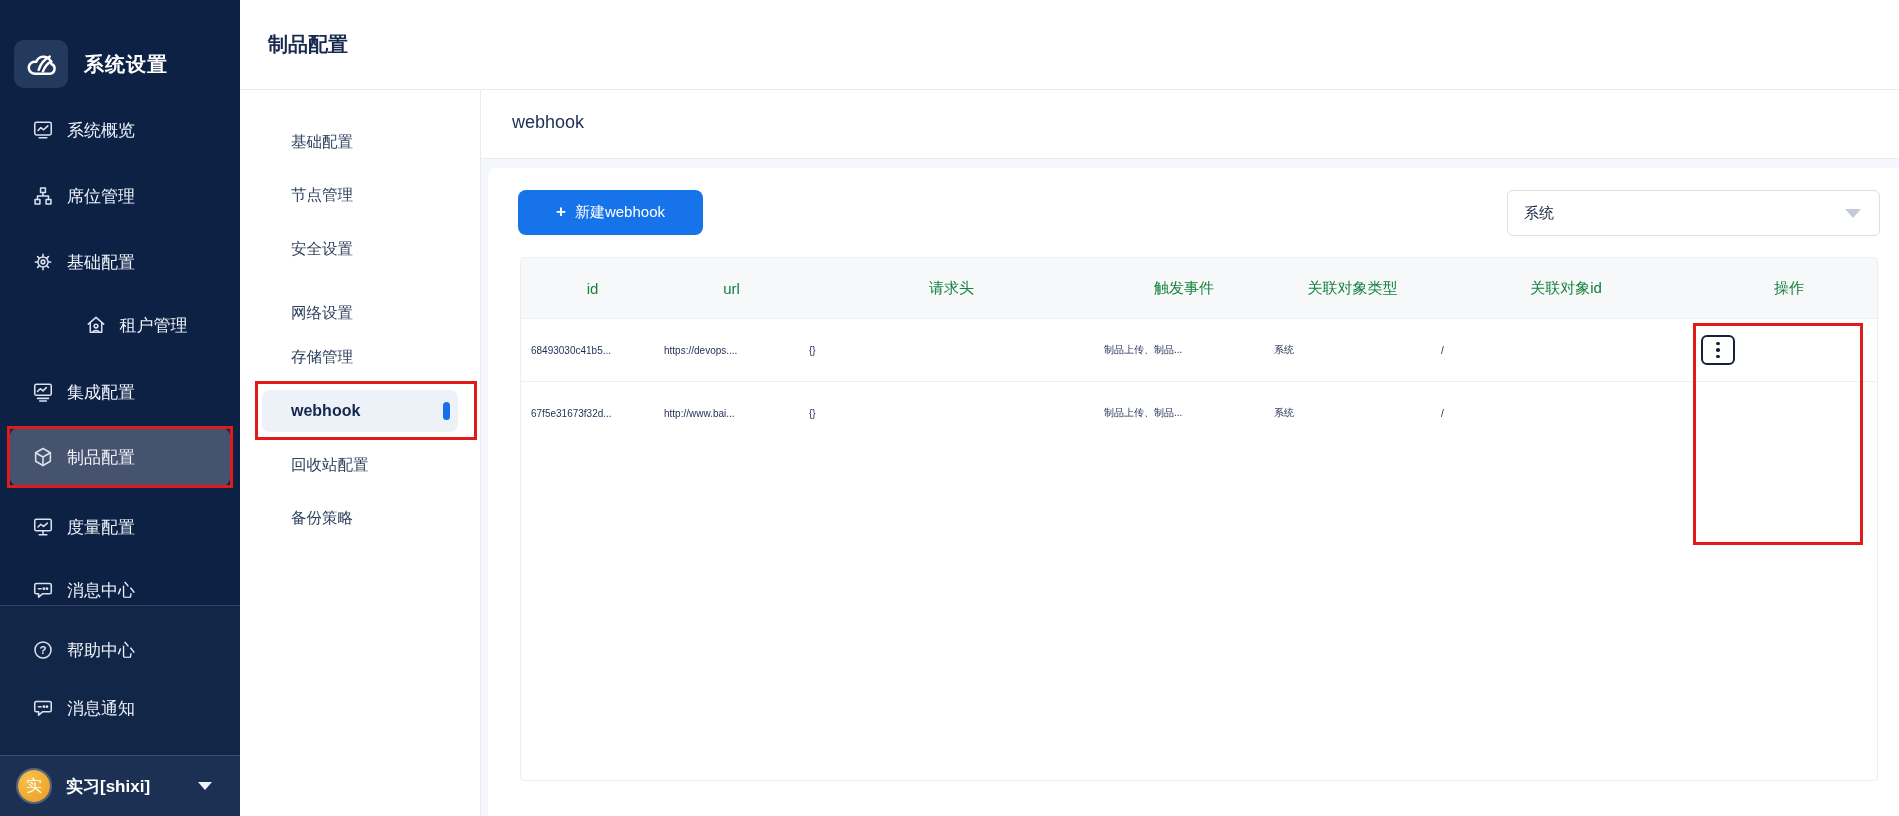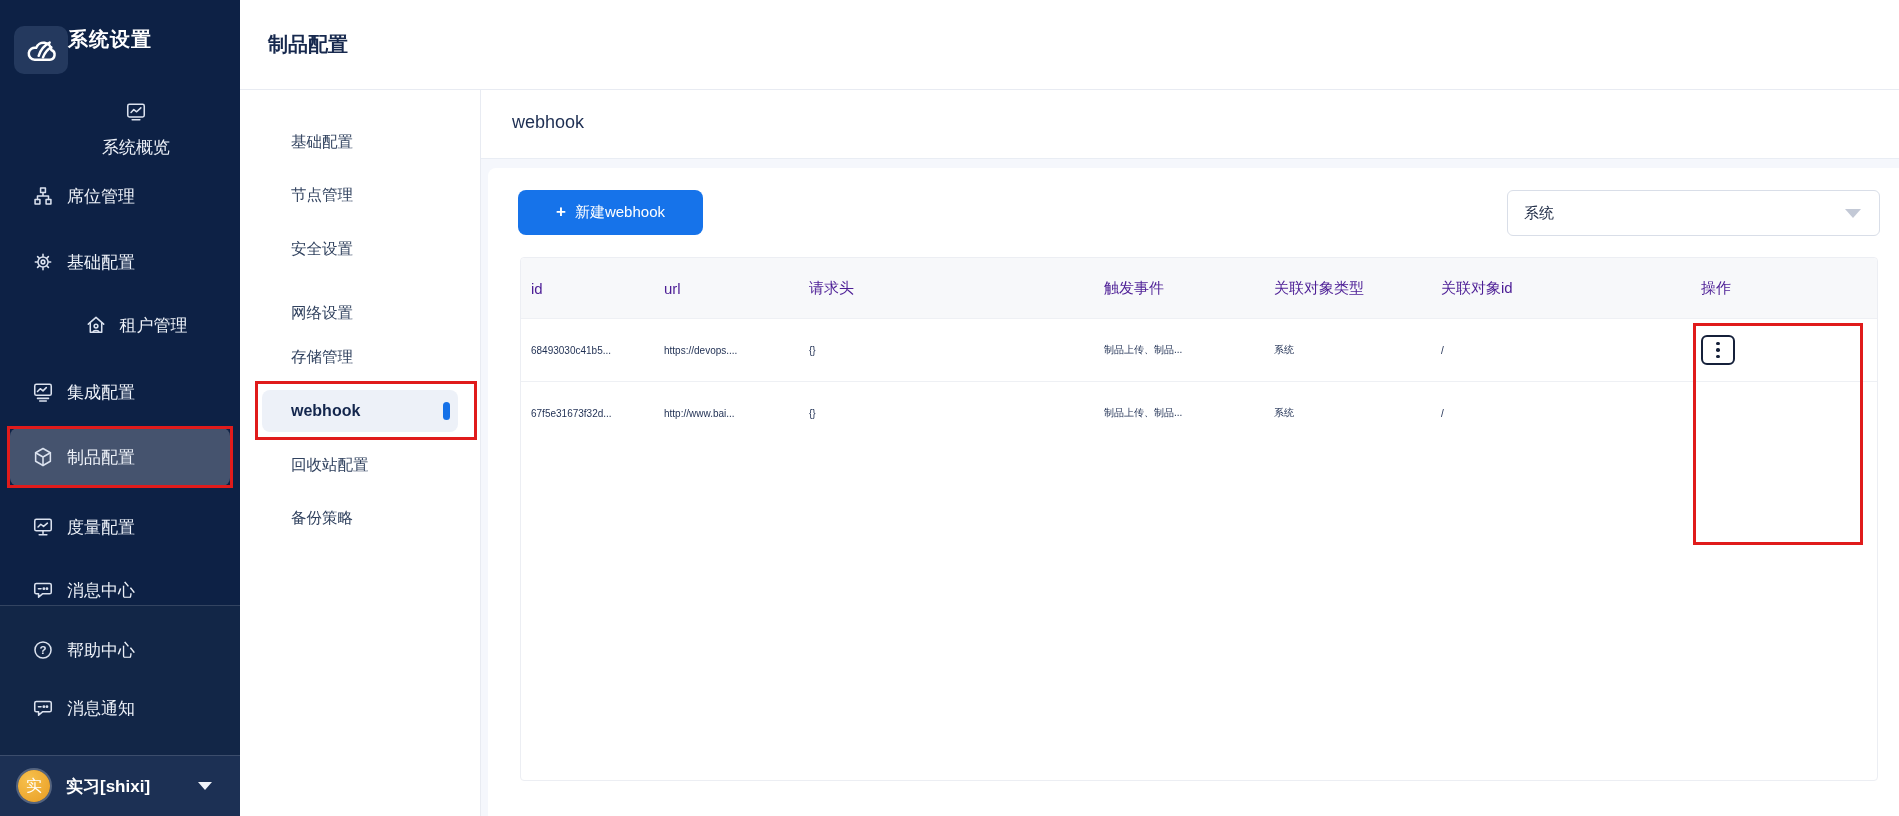--- a/index.html
+++ b/index.html
@@ -2,21 +2,21 @@
 <html><head>
 <meta charset="utf-8">
 <style>
   * { margin:0; padding:0; box-sizing:border-box; }
   html,body { background:#fff; }
   body { font-family:"Liberation Sans", sans-serif; }
   #canvas { position:relative; width:1899px; height:816px; overflow:hidden; background:#fff; }
 
   
   .sidebar { position:absolute; left:0; top:0; width:240px; height:816px; background:#0d2145; z-index:2; }
-  .logo-row { position:absolute; left:14px; top:26px; display:flex; }
+  .logo-row { position:absolute; left:14px; top:40px; display:flex; align-items:center; gap:16px; }
   .logo-box { width:54px; height:48px; border-radius:10px; background:#24395e; color:#fff;
               display:flex; align-items:center; justify-content:center; }
   .logo-title { color:#fff; font-size:20px; font-weight:bold; letter-spacing:1px; }
   .side-item { position:absolute; left:0; right:0; height:58px; display:flex; align-items:center;
                gap:13px; padding-left:32px; color:#eef2f9; font-size:17px; cursor:pointer; }
   .side-item .side-icon { width:22px; height:22px; color:#dbe2ef; display:flex; align-items:center; }
   .side-item.selected { left:10px; right:10px; padding-left:22px; background:#45536e; border-radius:8px; }
   .sidebar-lower { position:absolute; left:0; right:0; top:605px; height:150px; background:#122647;
                    border-top:1px solid rgba(255,255,255,0.14); }
   .user-band { position:absolute; left:0; right:0; bottom:0; height:61px; background:#1c3054;
@@ -60,22 +60,22 @@
                   border:1px solid #d9dee8; border-radius:6px; display:flex; align-items:center;
                   padding-left:16px; font-size:15px; color:#222e48; cursor:pointer; z-index:2; }
   .scope-select .sel-caret { position:absolute; right:18px; width:0; height:0;
                   border-left:8px solid transparent; border-right:8px solid transparent;
                   border-top:9px solid #c3c9d6; }
 
   
   .table { position:absolute; left:520px; top:257px; width:1358px; height:524px; background:#fff;
            border:1px solid #eceef3; border-radius:4px; z-index:2; }
   .trow { display:grid; grid-template-columns:133px 145px 295px 170px 167px 260px 1fr; align-items:center; }
-  .thead { height:60px; background:#f7f8fa; color:#4c1d95; font-size:15px;
-           border-top-left-radius:4px; border-top-right-radius:4px; }
+  .thead { height:60px; background:#f7f8fa; color:#15803d; font-size:15px;
+           border-top-left-radius:4px; border-top-right-radius:4px;text-align:center; }
   .tbody-row { height:63px; border-top:1px solid #eef0f4; color:#1e2e52; font-size:10px; }
   .tcell { padding-left:10px; overflow:hidden; white-space:nowrap; }
   .kebab-btn { width:34px; height:30px; border:2px solid #15203a; border-radius:6px; background:#fff;
                display:flex; flex-direction:column; align-items:center; justify-content:center; gap:3px;
                cursor:pointer; }
   .kebab-btn i { width:3.5px; height:3.5px; border-radius:50%; background:#15203a; }
 
   
   .action-menu { position:absolute; left:1712px; top:375px; width:131px; height:163px; background:#fff;
                  border-radius:10px; box-shadow:0 6px 18px rgba(20,40,80,0.12); z-index:6; padding-top:6px; }
@@ -100,21 +100,21 @@
       <div class="logo-box">
         <svg width="34" height="30" viewBox="0 0 20 18" fill="none" stroke="currentColor" stroke-width="1.5" stroke-linecap="round" stroke-linejoin="round">
           <path d="M6.2,14.8 a3.6,3.6 0 1 1 0.9,-7.1 a4.7,4.7 0 0 1 9.1,1.3 a3,3 0 0 1 -0.9,5.8 Z"></path>
           <path d="M8.6,12.5 C10.2,7.5 13.2,5.6 15.2,4.6"></path>
           <path d="M11.2,13.4 C12.4,10.2 14.2,8.4 16.2,7.4"></path>
         </svg>
       </div>
       <div class="logo-title">系统设置</div>
     </div>
     <div id="side-nav">
-        <div class="side-item" style="top: 101px; flex-direction: column;">
+        <div class="side-item" style="top: 101px;">
           <span class="side-icon">
             <svg width="22" height="22" viewBox="0 0 20 20" fill="none" stroke="currentColor" stroke-width="1.4" stroke-linecap="round" stroke-linejoin="round">
               <rect x="2.5" y="3" width="15" height="11.5" rx="1.5"></rect>
               <polyline points="5.5,10.5 8,7.8 10.6,9.8 14.4,6.2"></polyline>
               <line x1="6.5" y1="17" x2="13.5" y2="17"></line>
             </svg>
           </span>
           <span class="side-label">系统概览</span>
         </div>
         <div class="side-item" style="top: 167px;">

